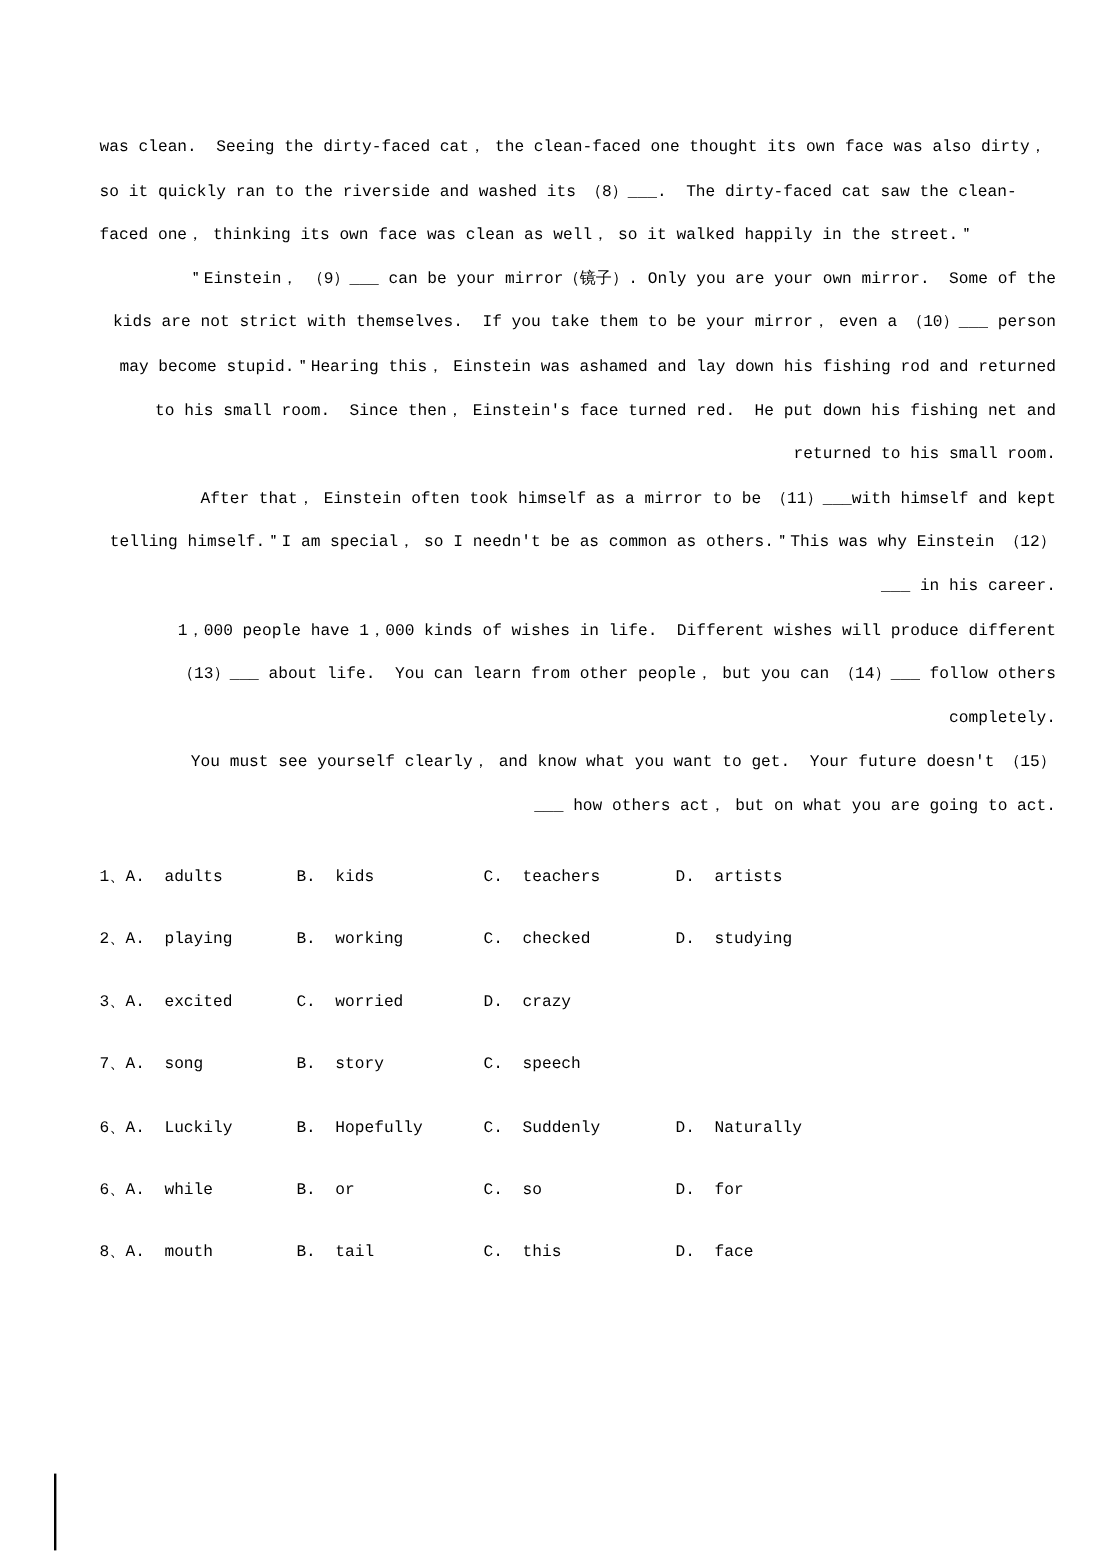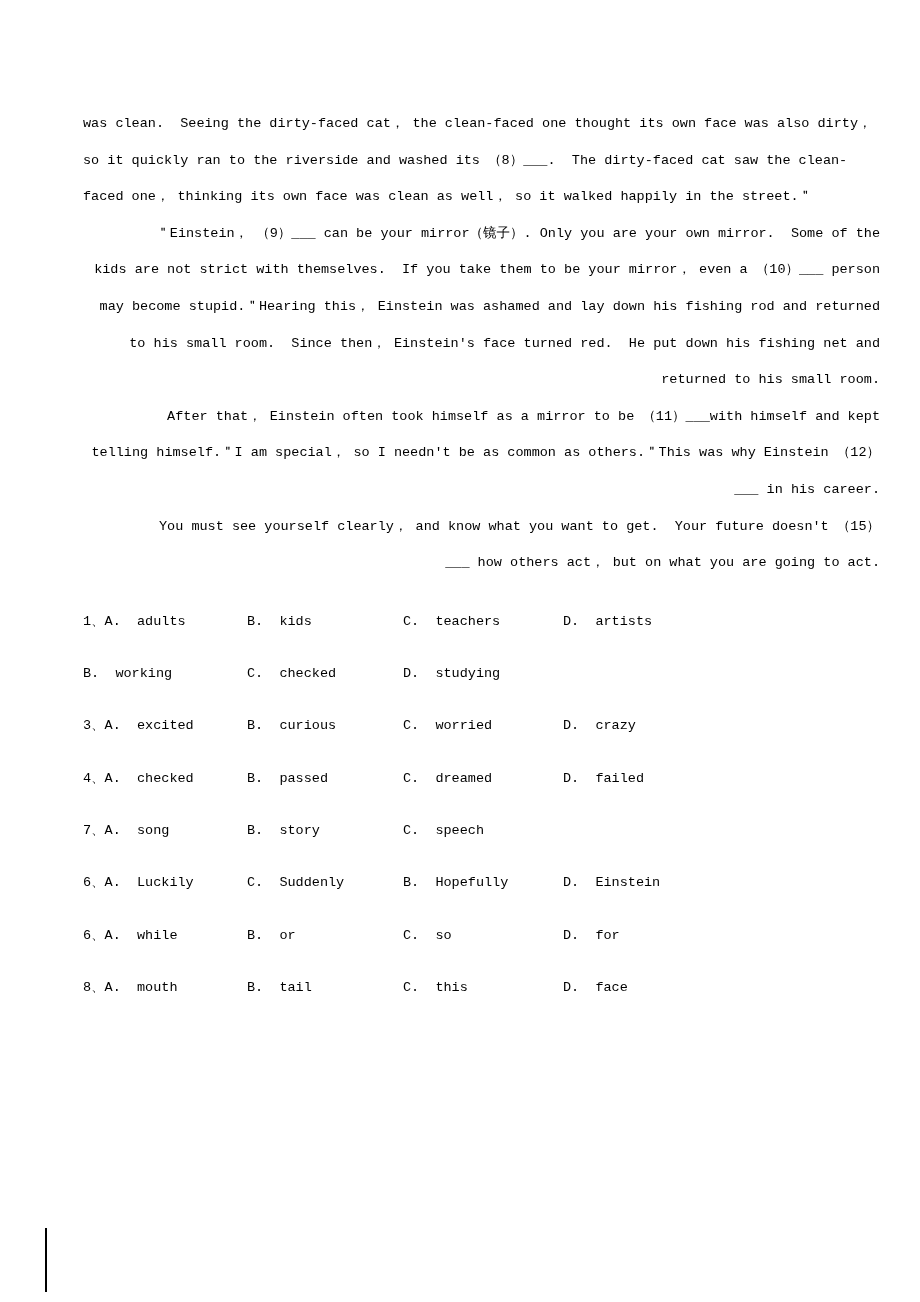--- a/index.html
+++ b/index.html
@@ -60,62 +60,57 @@
 </style>
 </head>
 <body>
 
 <div class="page">
   <div class="content">
 
     <p class="para">was clean.  Seeing the dirty-faced cat， the clean-faced one thought its own face was also dirty， so it quickly ran to the riverside and washed its （8）___.  The dirty-faced cat saw the clean-faced one， thinking its own face was clean as well， so it walked happily in the street.＂</p>
     <p class="para indent">＂Einstein， （9）___ can be your mirror（镜子）. Only you are your own mirror.  Some of the kids are not strict with themselves.  If you take them to be your mirror， even a （10）___ person may become stupid.＂Hearing this， Einstein was ashamed and lay down his fishing rod and returned to his small room.  Since then， Einstein's face turned red.  He put down his fishing net and returned to his small room.</p>
     <p class="para indent">After that， Einstein often took himself as a mirror to be （11）___with himself and kept telling himself.＂I am special， so I needn't be as common as others.＂This was why Einstein （12）___ in his career.</p>
+    <p class="para indent">1，000 people have 1，000 kinds of wishes in life.  Different wishes will produce different （13）___ about life.  You can learn from other people， but you can （14）___ follow others completely.</p>
     <p class="para indent">You must see yourself clearly， and know what you want to get.  Your future doesn't （15）___ how others act， but on what you are going to act.</p>
 
     <div class="questions">
 
       <div class="q-row">
         <span>1、A.  adults</span>
         <span>B.  kids</span>
         <span>C.  teachers</span>
         <span>D.  artists</span>
       </div>
 
       <div class="q-row">
+        <span>2、A.  playing</span>
         <span>B.  working</span>
         <span>C.  checked</span>
         <span>D.  studying</span>
       </div>
 
       <div class="q-row">
         <span>3、A.  excited</span>
-        <span>B.  curious</span>
         <span>C.  worried</span>
         <span>D.  crazy</span>
       </div>
 
-      <div class="q-row">
-        <span>4、A.  checked</span>
-        <span>B.  passed</span>
-        <span>C.  dreamed</span>
-        <span>D.  failed</span>
-      </div>
 
       <div class="q-row">
         <span>7、A.  song</span>
         <span>B.  story</span>
         <span>C.  speech</span>
       </div>
 
       <div class="q-row">
         <span>6、A.  Luckily</span>
+        <span>B.  Hopefully</span>
         <span>C.  Suddenly</span>
-        <span>B.  Hopefully</span>
-        <span>D.  Einstein</span>
+        <span>D.  Naturally</span>
       </div>
 
       <div class="q-row">
         <span>6、A.  while</span>
         <span>B.  or</span>
         <span>C.  so</span>
         <span>D.  for</span>
       </div>
 
       <div class="q-row">

